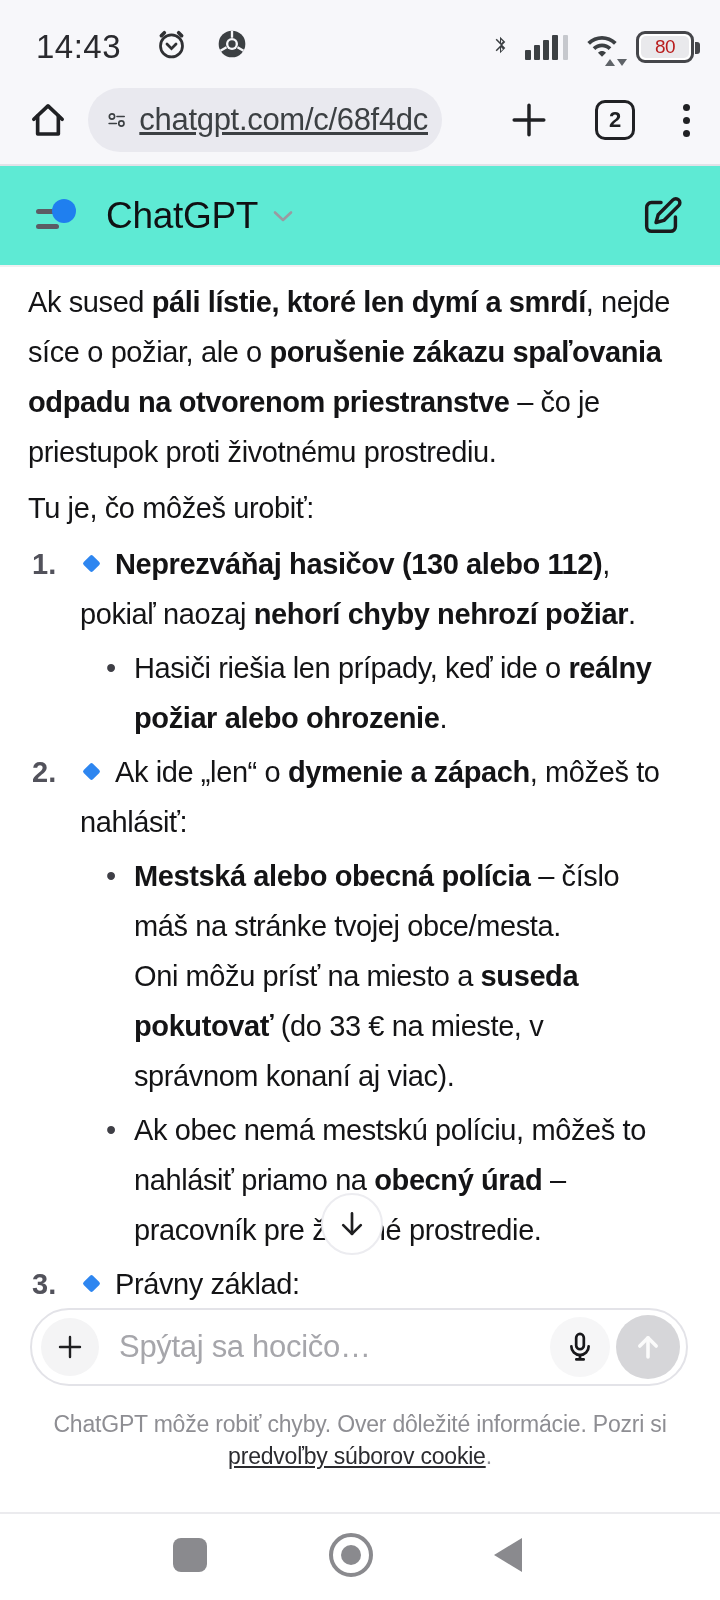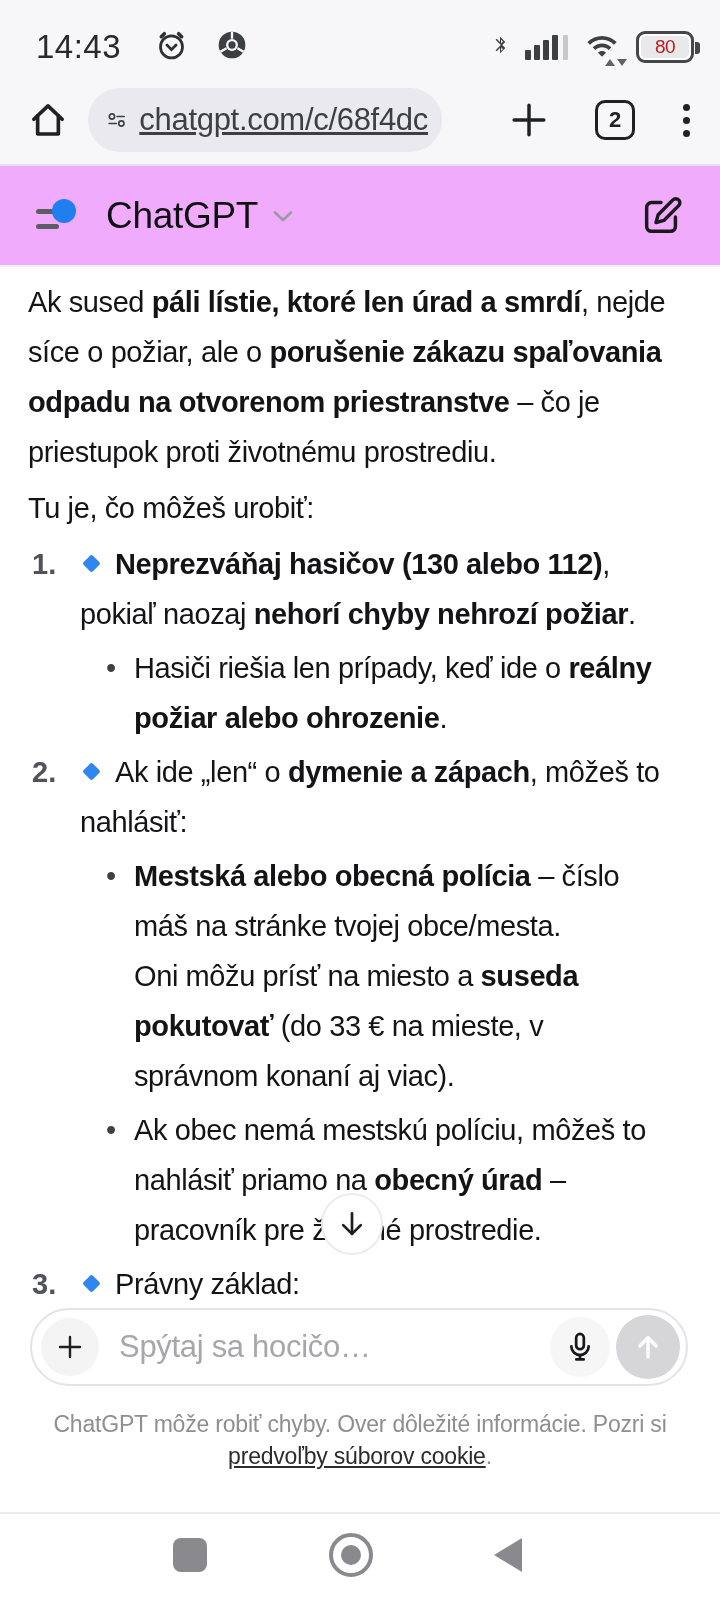--- a/index.html
+++ b/index.html
@@ -2,21 +2,21 @@
 <html><head>
 <meta charset="utf-8">
 <style>
   * { margin:0; padding:0; box-sizing:border-box; }
   body { font-family:"Liberation Sans","DejaVu Sans",sans-serif; background:#fff; }
   .screen { position:relative; width:720px; height:1600px; background:#fff; overflow:hidden; }
 
   
   .status-bar { position:absolute; top:0; left:0; width:720px; height:80px; background:#f7f7fa;
     display:flex; align-items:center; padding:14px 26px 0 36px; }
-  .sb-left { display:flex; align-items:center; gap:28px; }
+  .sb-left { display:flex; align-items:flex-start; gap:28px; }
   .sb-time { font-size:33px; font-weight:500; color:#2a2a2e; letter-spacing:.5px; margin-right:6px; }
   .sb-right { margin-left:auto; display:flex; align-items:center; gap:13px; }
   .sig-bars { display:flex; align-items:flex-end; gap:3px; height:26px; }
   .sig-bars i { display:block; width:6px; background:#3c4043; border-radius:1px; }
   .sig-bars i.b1{height:10px} .sig-bars i.b2{height:15px} .sig-bars i.b3{height:20px} .sig-bars i.b4{height:25px}
   .sig-bars i.b5{height:25px; background:#c6c8cd; margin-left:2px; width:5px;}
   .wifi-wrap{ position:relative; width:42px; height:34px; }
   .wifi-arrows{ position:absolute; right:-4px; bottom:-2px; display:flex; gap:2px; }
   .wifi-arrows .up{ width:0;height:0;border-left:5px solid transparent;border-right:5px solid transparent;border-bottom:7px solid #5f6368;}
   .wifi-arrows .down{ width:0;height:0;border-left:5px solid transparent;border-right:5px solid transparent;border-top:7px solid #5f6368;}
@@ -33,21 +33,21 @@
     display:flex; align-items:center; padding:0 14px 0 18px; overflow:hidden; flex:none; }
   .url-text { font-size:31px; color:#3c4043; white-space:nowrap; margin-left:12px; letter-spacing:-.3px;text-decoration:underline; }
   .tb-plus { margin-left:auto; width:48px; height:48px; display:flex; align-items:center; justify-content:center; }
   .tab-switch { margin-left:42px; width:40px; height:40px; border:3.5px solid #202124; border-radius:10px;
     display:flex; align-items:center; justify-content:center; }
   .tab-switch span { font-size:22px; font-weight:700; color:#202124; }
   .kebab { margin-left:44px; display:flex; flex-direction:column; gap:6px; padding:4px; }
   .kebab i { width:7px; height:7px; border-radius:50%; background:#202124; }
 
   
-  .app-header { position:absolute; top:166px; left:0; width:720px; height:101px; background:#f0abfc;
+  .app-header { position:absolute; top:166px; left:0; width:720px; height:101px; background:#5eead4;
     border-bottom:2px solid #f0f0f1; display:flex; align-items:center; padding:0 32px 0 30px; }
   .menu-btn { position:relative; width:56px; height:56px; flex:none; }
   .menu-btn .bar1 { position:absolute; left:6px; top:21px; width:20px; height:5px; border-radius:3px; background:#5c5c64; }
   .menu-btn .bar2 { position:absolute; left:6px; top:36px; width:23px; height:5px; border-radius:3px; background:#5c5c64; }
   .menu-btn .dot  { position:absolute; left:22px; top:11px; width:24px; height:24px; border-radius:50%; background:#1f7fef; }
   .title-group { display:flex; align-items:center; gap:14px; margin-left:20px; }
   .app-title { font-size:37px; font-weight:500; color:#101013; letter-spacing:-.3px; }
   .compose-btn { margin-left:auto; width:52px; height:52px; display:flex; align-items:center; justify-content:center; }
 
   
@@ -191,21 +191,21 @@
     </div>
     <div class="compose-btn">
       <svg width="46" height="46" viewBox="0 0 24 24" fill="none" stroke="#1a1a1c" stroke-width="1.8" stroke-linecap="round" stroke-linejoin="round">
         <path d="M11.5 5H6.5A2.5 2.5 0 0 0 4 7.5v10A2.5 2.5 0 0 0 6.5 20h10a2.5 2.5 0 0 0 2.5-2.5V12.5"></path>
         <path d="M17.7 3.6a2.12 2.12 0 0 1 3 3L13 14.3l-4.1 1.1 1.1-4.1z"></path>
       </svg>
     </div>
   </div>
 
   <div class="content">
-    <p><span>Ak sused </span><span class="b">páli lístie, ktoré len úrad a smrdí</span><span>, nejde
+    <p><span>Ak sused </span><span class="b">páli lístie, ktoré len dymí a smrdí</span><span>, nejde
 síce o požiar, ale o </span><span class="b">porušenie zákazu spaľovania
 odpadu na otvorenom priestranstve</span><span> – čo je
 priestupok proti životnému prostrediu.</span></p>
     <p><span>Tu je, čo môžeš urobiť:</span></p>
     <ol class="num-list">
         <li><span class="num">1.</span><span class="diamond"></span><span class="b">Neprezváňaj hasičov (130 alebo 112)</span><span>,
 pokiaľ naozaj </span><span class="b">nehorí chyby nehrozí požiar</span><span>.</span><ul><li><span>Hasiči riešia len prípady, keď ide o </span><span class="b">reálny
 požiar alebo ohrozenie</span><span>.</span></li></ul></li>
         <li><span class="num">2.</span><span class="diamond"></span><span>Ak ide „len“ o </span><span class="b">dymenie a zápach</span><span>, môžeš to
 nahlásiť:</span><ul><li><span class="b">Mestská alebo obecná polícia</span><span> – číslo

